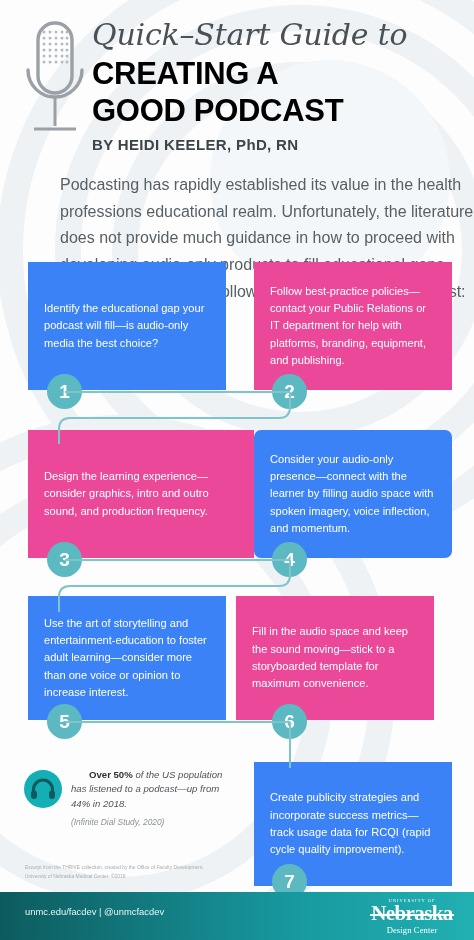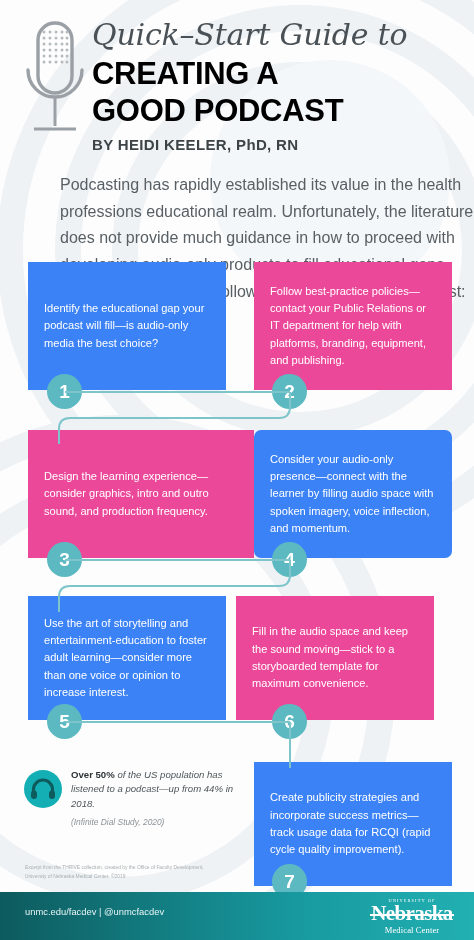--- a/index.html
+++ b/index.html
@@ -163,21 +163,21 @@
     flex: 0 0 38px;
     margin-top: 2px;
   }
 
   .stat-text {
     font-size: 9.6px;
     line-height: 1.5;
     color: #4d5458;
     font-style: italic;
   }
-  .stat-text b { font-style: normal; color: #2d3336; }
+  .stat-text b { font-style: normal; color: #2d3336; margin-left: 18px; }
 
   .stat-src {
     font-size: 8.4px;
     font-style: italic;
     color: #8d9398;
     margin-top: 6px;
   }
 
   
   #fineprint {
@@ -409,17 +409,17 @@
     <div>University of Nebraska Medical Center. ©2019</div>
   </div>
 
   <div id="footer">
     <div id="footer-text">
       <div class="f-sub">unmc.edu/facdev  |  @unmcfacdev</div>
     </div>
     <div id="unmc-logo">
       <div class="logo-top">UNIVERSITY OF</div>
       <div class="logo-main">Nebraska</div>
-      <div class="logo-sub">Medical Center</div>
+      <div class="logo-sub">Design Center</div>
     </div>
   </div>
 
 </div>
 
 </body></html>

